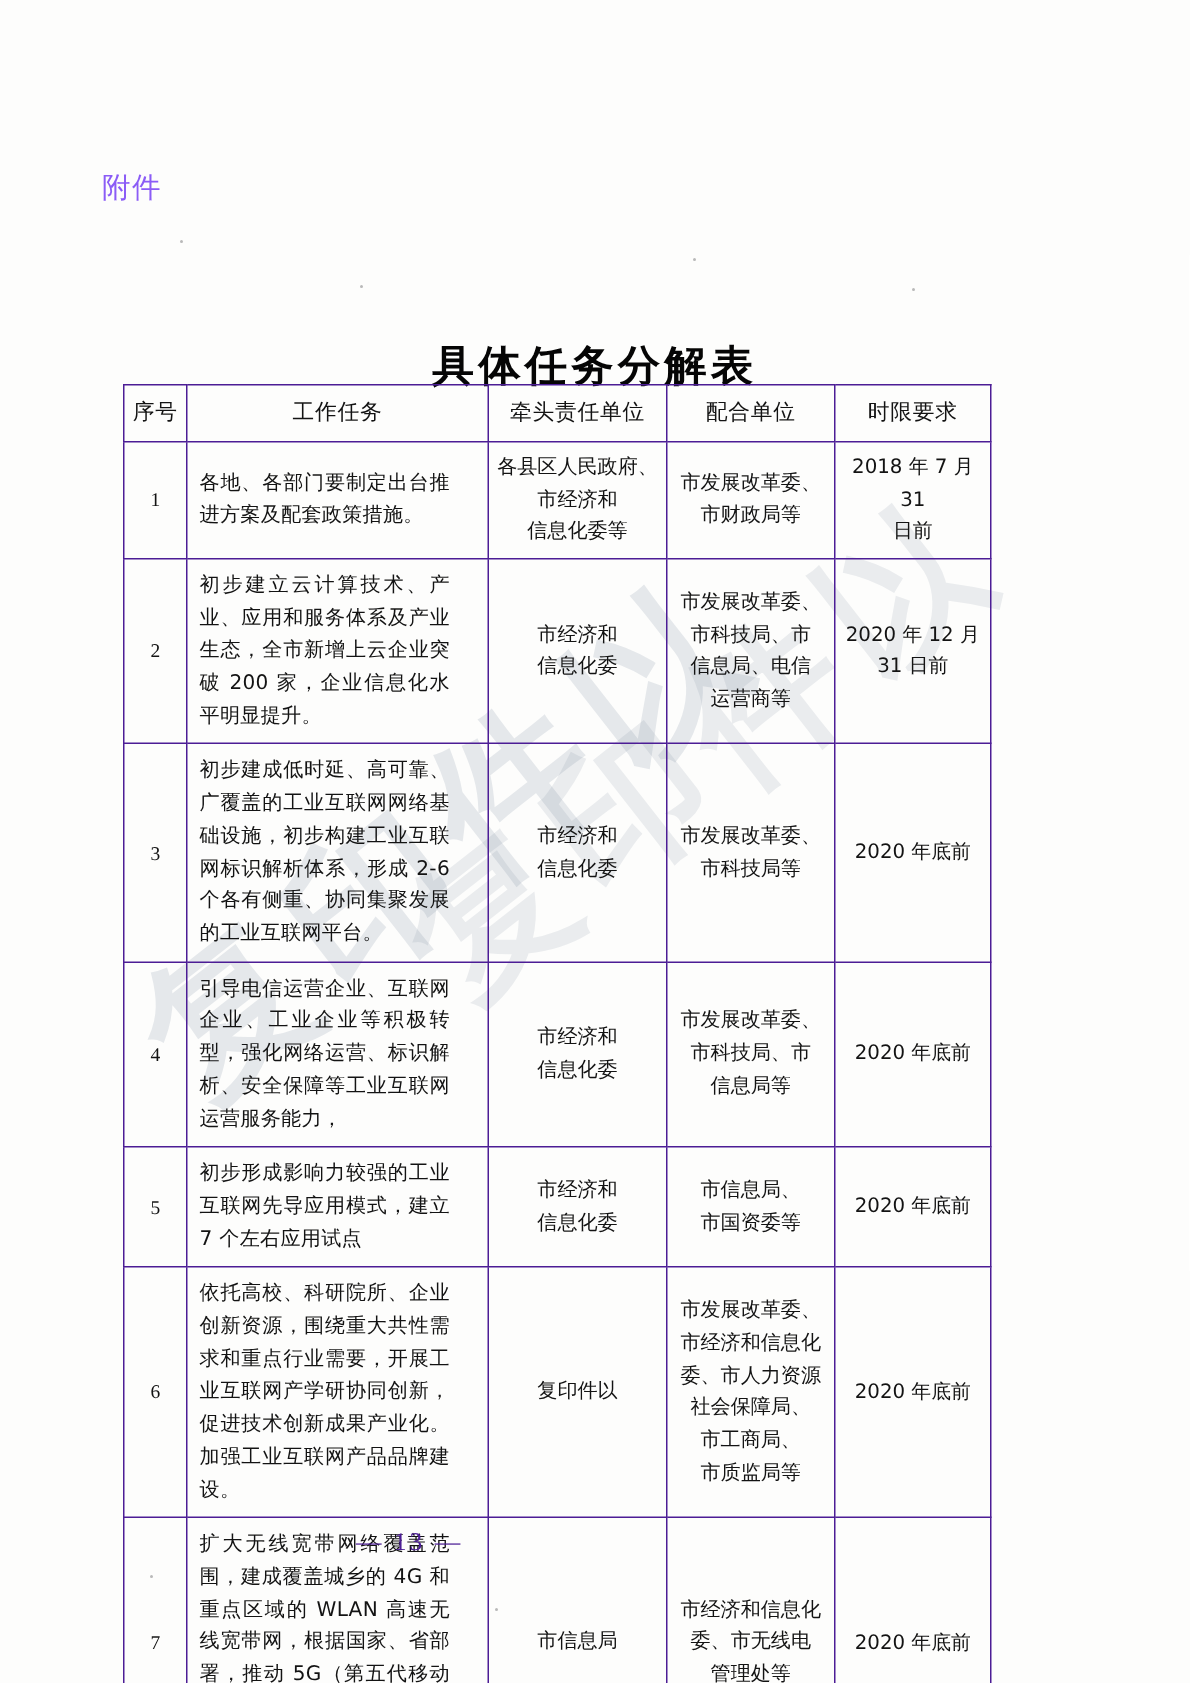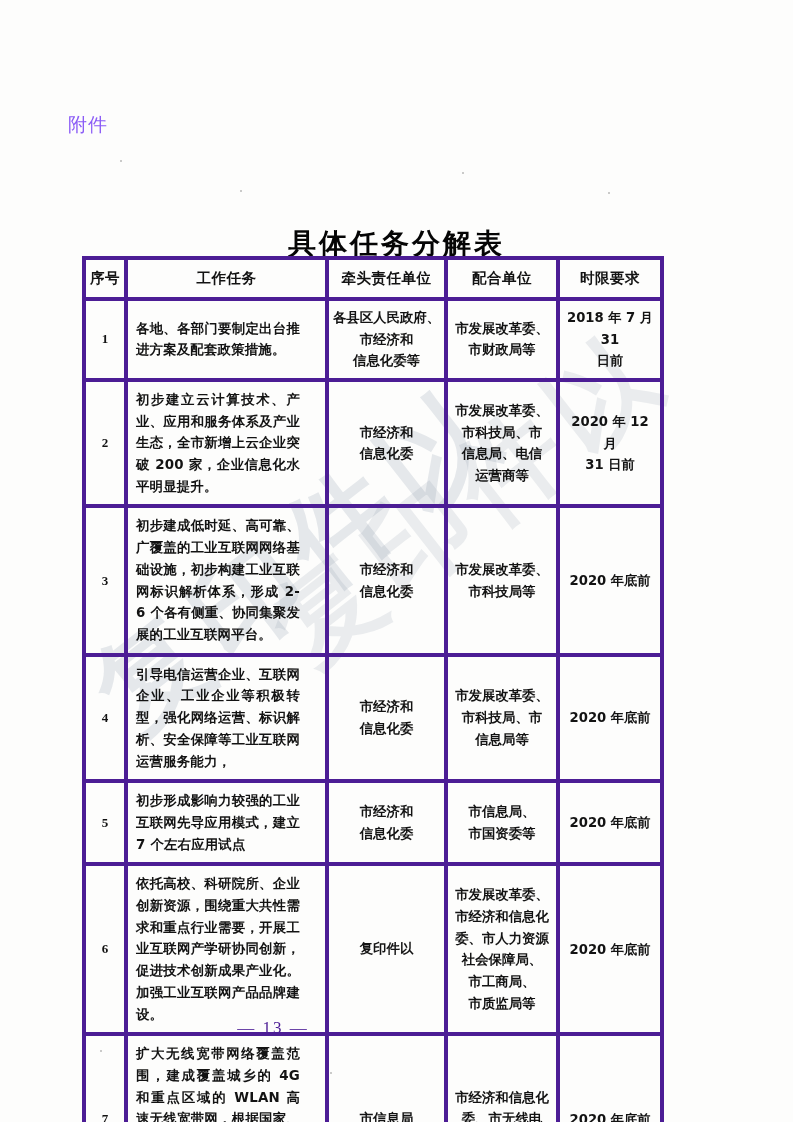--- a/index.html
+++ b/index.html
@@ -89,23 +89,23 @@
   .task-table {
     position: absolute;
     left: 82px;
     top: 256px;
     width: 578px;
     border-collapse: collapse;
     table-layout: fixed;
     font-family: "DejaVu Sans", "Liberation Sans", sans-serif;
   }
   .task-table td, .task-table th {
-    border: 4px solid #4c1d95;
+    border: 1px solid #4c1d95;
     vertical-align: middle;
-    font-weight: bold;
+    font-weight: normal;
     color: #131313;
   }
   .col-no     { width: 42px; }
   .col-task   { width: 201px; }
   .col-lead   { width: 119px; }
   .col-coop   { width: 112px; }
   .col-dead   { width: 104px; }
 
   .task-table thead td {
     text-align: center;

